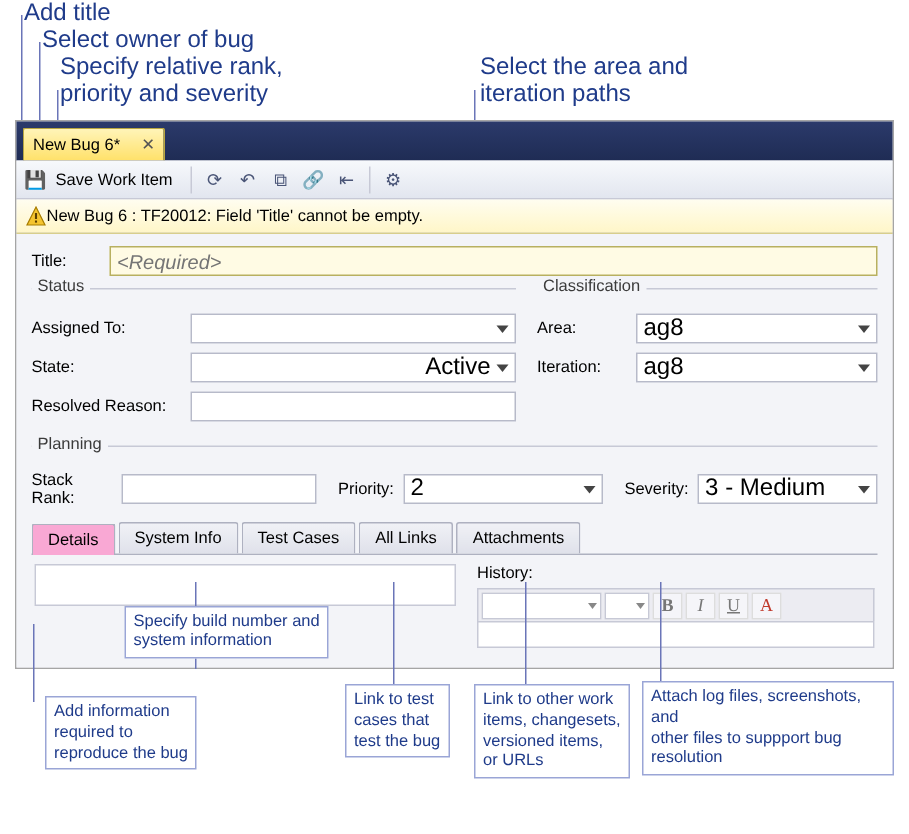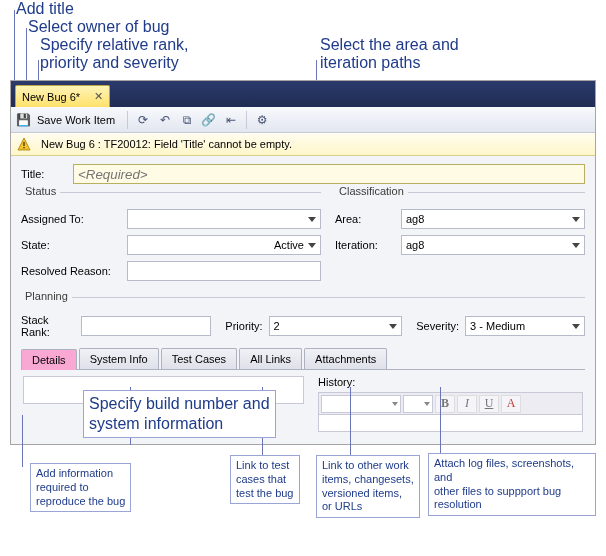--- a/index.html
+++ b/index.html
@@ -70,21 +70,21 @@
     border-radius: 2px;
   }
   .tb-sep { width:1px; height:18px; background:#c7c9d6; margin:0 2px; }
   .save-label { margin-right: 6px; }
   .warn-bar {
     background: linear-gradient(#fffdf0, #fff6c8);
     border-bottom: 1px solid #d8ce8c;
     padding: 4px 6px;
     display: flex;
     align-items: center;
-    gap: 10px;
+    gap: 0;
     font-size: 11px;
   }
   .warn-icon {
     width: 14px; height: 14px;
     display: inline-flex; align-items: center; justify-content: center;
   }
   .warn-icon svg { display:block; }
   .form-body {
     padding: 8px 10px 10px 10px;
     background: #f3f4f8;
@@ -129,21 +129,21 @@
     align-items: center;
     margin-bottom: 6px;
     gap: 6px;
   }
   .field-row label { width: 100px; }
   .txt, .combo {
     border: 1px solid #b7bac9;
     background: #fff;
     height: 20px;
     padding: 2px 4px;
-    font-size: 11px;
+    font-size: 16px;
     font-family: inherit;
   }
   .combo {
     display: flex;
     align-items: center;
     justify-content: space-between;
     gap: 4px;
   }
   .combo .arrow {
     width: 0; height: 0;
@@ -240,21 +240,21 @@
     font-size:11px;
     color:#1f3b8a;
     border:1px solid #9aa5d6;
     padding:3px 5px;
     background:#fff;
     white-space: pre-line;
     line-height:1.25;
   }
   .mid-callout {
     position:absolute;
-    font-size:16px;
+    font-size:11px;
     color:#1f3b8a;
     border:1px solid #9aa5d6;
     padding:3px 5px;
     background:#fff;
     white-space: pre-line;
     line-height:1.25;
     z-index:5;
   }
 </style>
 </head>

